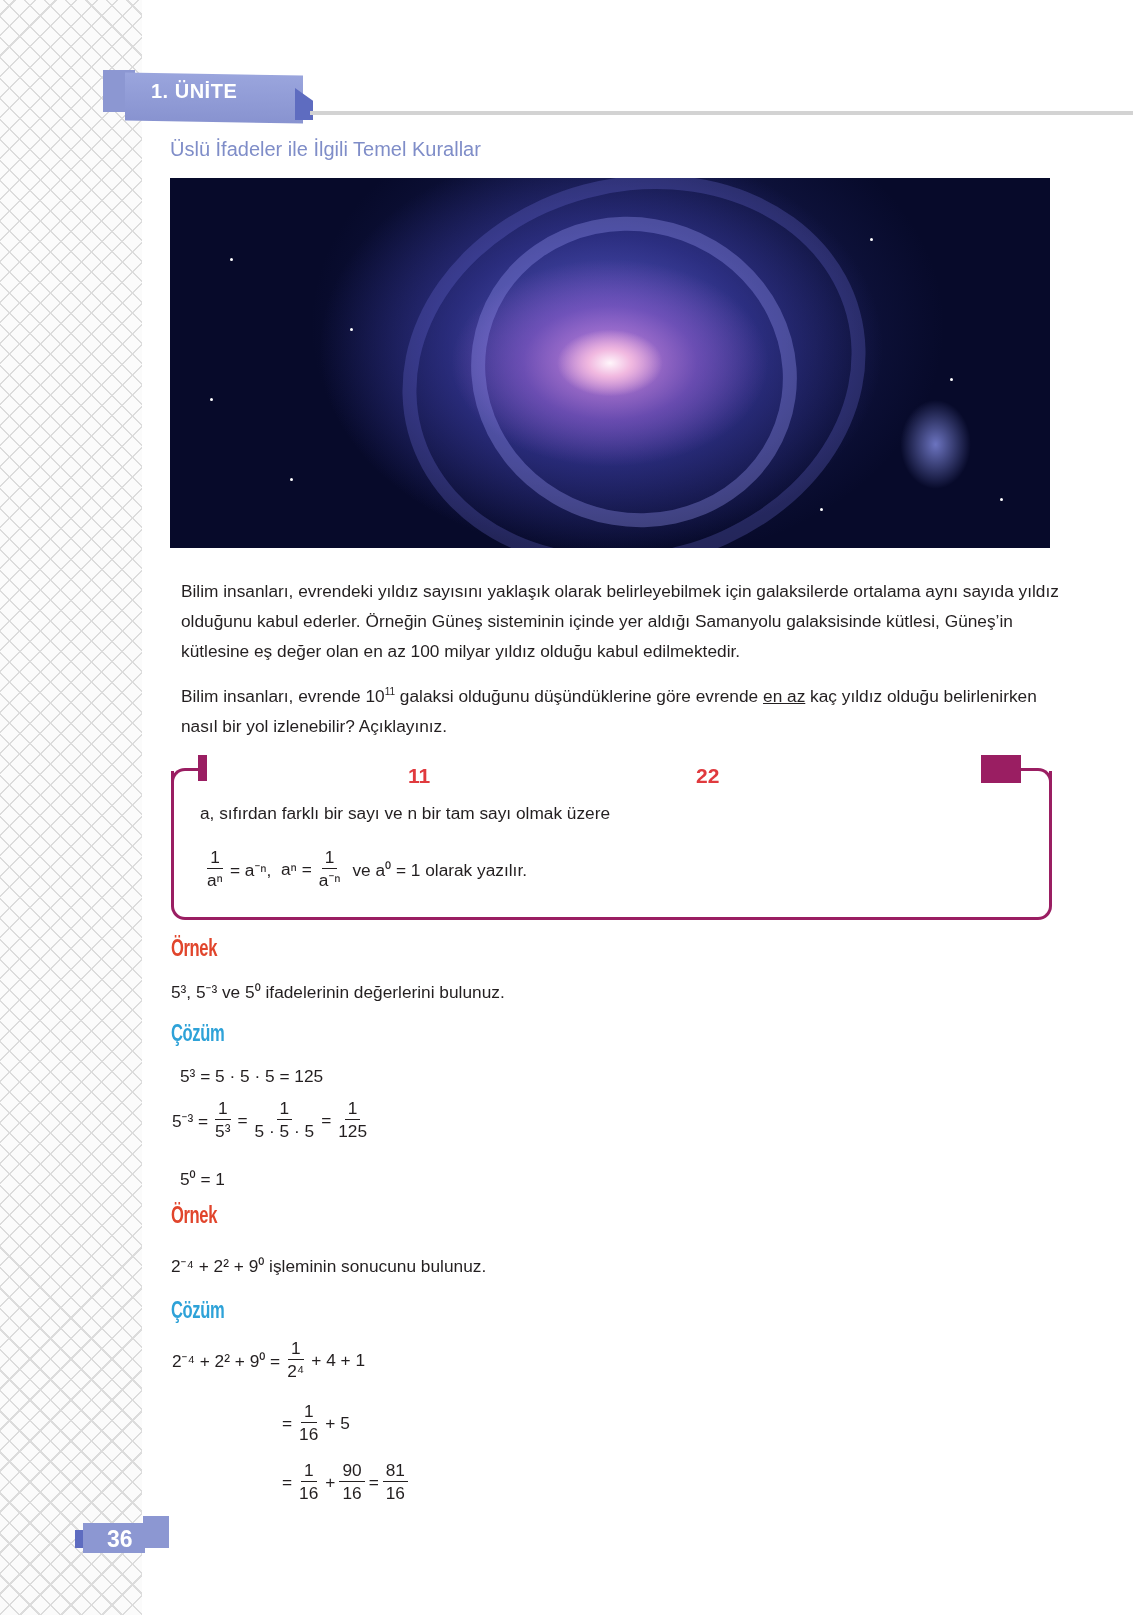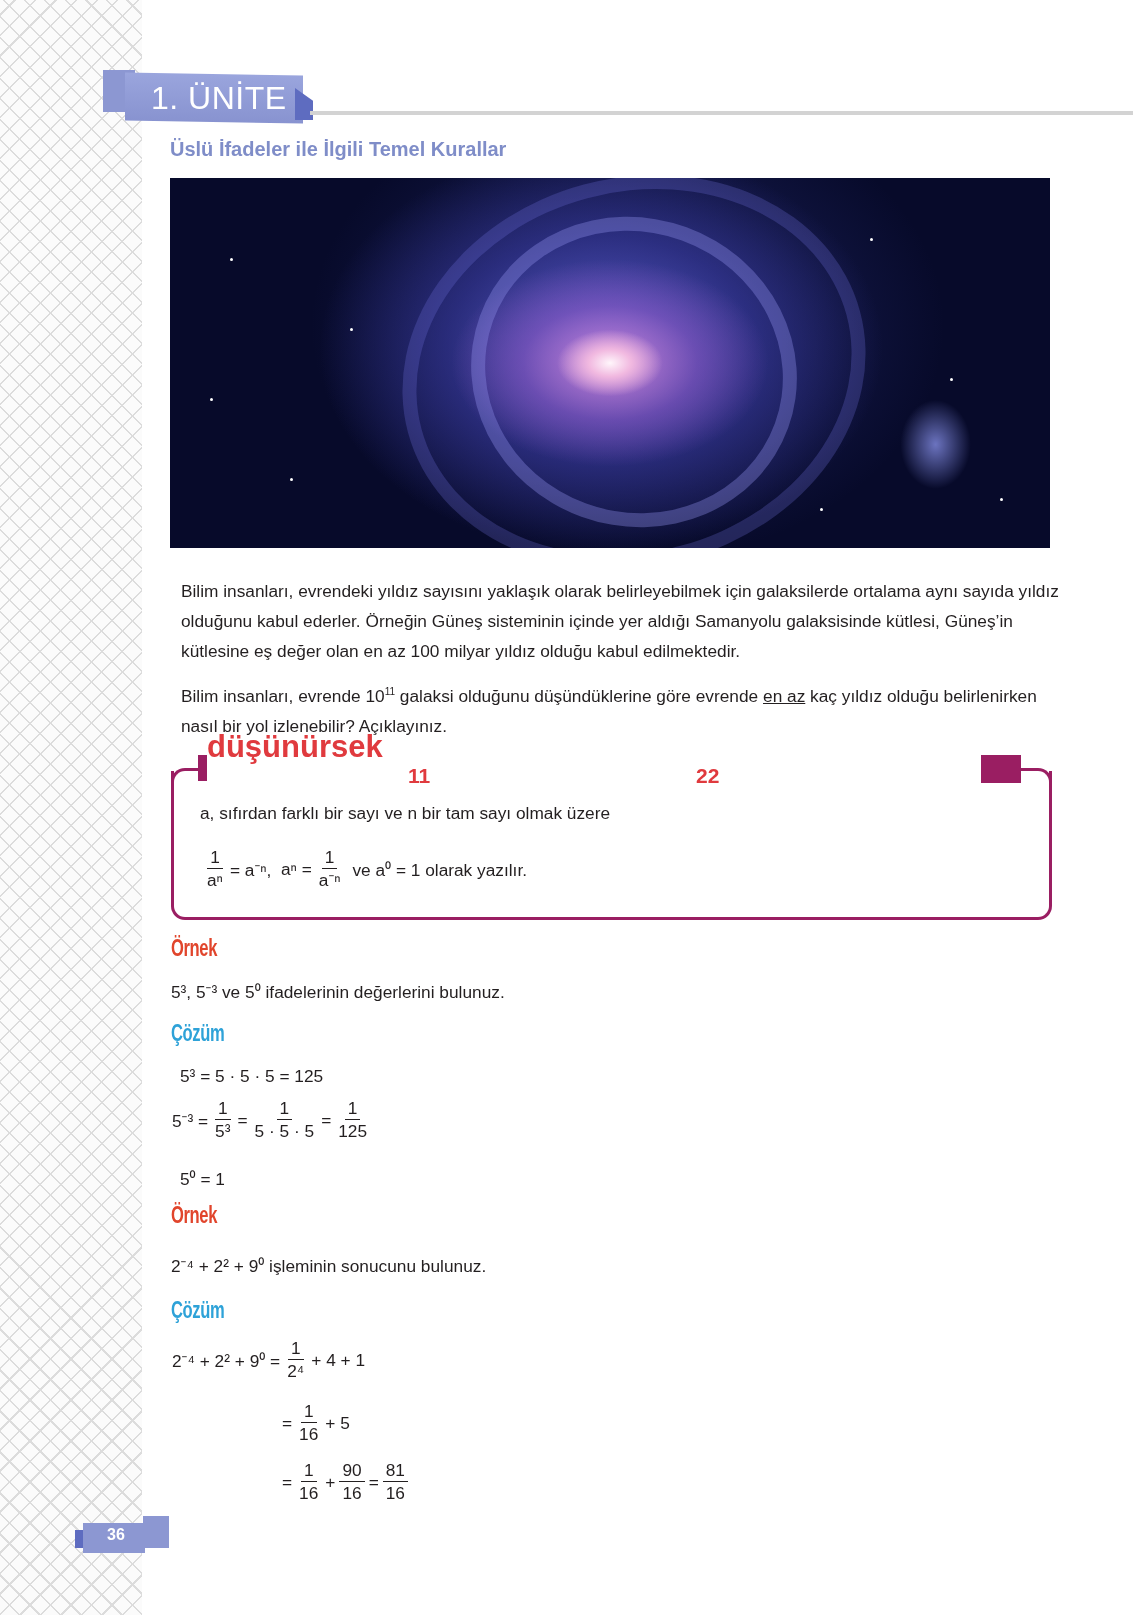--- a/index.html
+++ b/index.html
@@ -19,25 +19,25 @@
   .unit-banner { position:absolute; left:103px; top:68px; width:210px; height:52px; }
   .unit-banner .back { position:absolute; left:0; top:2px; width:32px; height:42px; background:#8c97d2; }
   .unit-banner .front {
     position:absolute; left:22px; top:6px; width:178px; height:48px;
     background:linear-gradient(180deg,#9aa5dd,#8893d0);
     transform:skewY(1deg);
   }
   .unit-banner .tail { position:absolute; left:192px; top:20px; width:18px; height:32px; background:#5e6cc0;
     clip-path:polygon(0 0,100% 40%,100% 100%,0 100%); }
   .unit-banner .label {
-    position:absolute; left:48px; top:12px; color:#fff; font-weight:normal; font-size:32px; letter-spacing:0.5px;
+    position:absolute; left:48px; top:12px; color:#fff; font-weight:bold; font-size:20px; letter-spacing:0.5px;
   }
   .rule { position:absolute; left:310px; top:111px; width:823px; height:4px; background:#d3d3d3; }
   .section-title {
-    position:absolute; left:170px; top:138px; font-size:20px; font-weight:bold; color:#7f8dc8;
+    position:absolute; left:170px; top:138px; font-size:20px; font-weight:normal; color:#7f8dc8;
   }
   .galaxy {
     position:absolute; left:170px; top:178px; width:880px; height:370px; overflow:hidden;
     background:
       radial-gradient(ellipse 6% 9% at 50% 50%, #fff6fb 0%, #f1b9e0 40%, transparent 100%),
       radial-gradient(ellipse 18% 28% at 50% 50%, rgba(220,140,220,0.85) 0%, rgba(150,90,200,0.5) 55%, transparent 100%),
       radial-gradient(ellipse 32% 55% at 49% 46%, rgba(110,110,230,0.75) 0%, rgba(70,70,190,0.45) 55%, transparent 100%),
       radial-gradient(ellipse 45% 80% at 52% 40%, rgba(60,70,170,0.45) 0%, transparent 80%),
       radial-gradient(ellipse 4% 12% at 87% 72%, rgba(150,160,255,0.7), transparent),
       #070a2a;
@@ -74,21 +74,21 @@
     position:absolute; left:171px; font-weight:bold; font-size:23px; transform:scaleX(0.72); transform-origin:left;
     letter-spacing:-0.5px;
   }
   .heading-ornek { color:#e1452c; }
   .heading-cozum { color:#2ea2d8; }
   .text-line { position:absolute; left:171px; font-size:17.3px; }
   .page-badge { position:absolute; left:75px; top:1516px; width:95px; height:38px; }
   .page-badge .tail { position:absolute; left:0; top:14px; width:10px; height:18px; background:#5e6cc0; }
   .page-badge .main { position:absolute; left:8px; top:7px; width:62px; height:30px; background:#8c97d2; }
   .page-badge .end { position:absolute; left:68px; top:0; width:26px; height:32px; background:#8c97d2; }
-  .page-badge .num { position:absolute; left:32px; top:10px; color:#fff; font-weight:bold; font-size:16px; }
+  .page-badge .num { position:absolute; left:32px; top:10px; color:#fff; font-weight:bold; font-size:23px; }
 </style>
 </head>
 <body>
 
 <div class="pattern"></div>
 
 <div class="unit-banner">
   <div class="back"></div>
   <div class="front"></div>
   <div class="tail"></div>
@@ -129,21 +129,20 @@
     <span>aⁿ =</span>
     <span class="frac">
         <span class="num">1</span>
         <span class="den">a⁻ⁿ</span>
       </span>
     &nbsp;<span>ve a⁰ = 1 olarak yazılır.</span>
   </div>
 </div>
 
 <div class="handwrite">
-  <div>düşünürsek</div>
 </div>
 <span class="hw-num" style="left:408px;top:764px;">11</span>
 <span class="hw-num" style="left:696px;top:764px;">22</span>
 
 <div class="heading-ornek" style="top:935px;">Örnek</div>
 <div class="text-line" style="top:980px;">5³, 5⁻³ ve 5⁰  ifadelerinin değerlerini bulunuz.</div>
 <div class="heading-cozum" style="top:1020px;">Çözüm</div>
 <div class="text-line" style="left:180px;top:1066px;">5³ = 5 · 5 · 5 = 125</div>
 <div class="math" style="left:172px;top:1100px;">
   <span>5⁻³ =</span>

